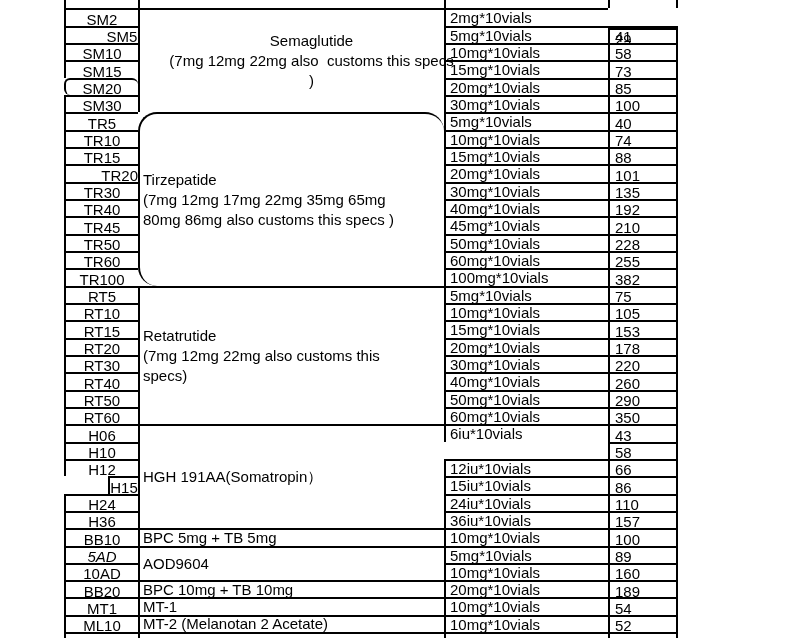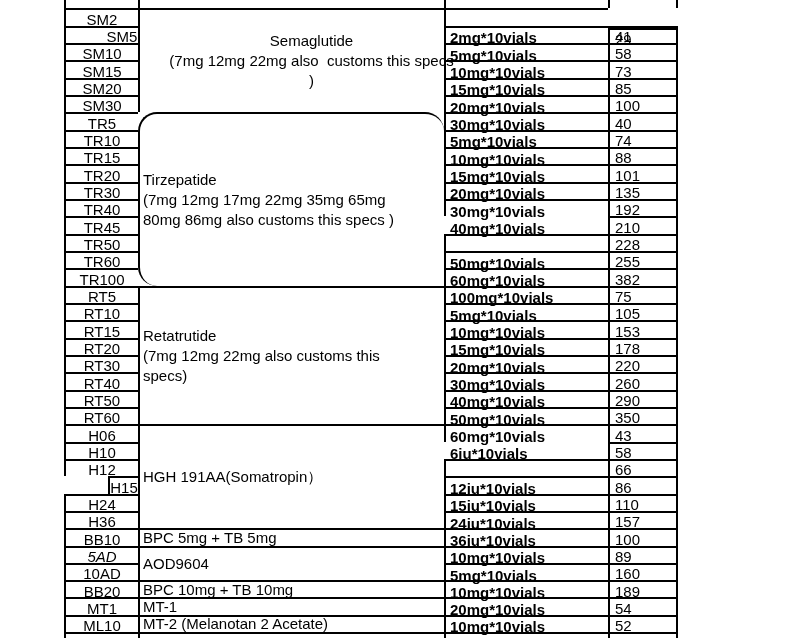--- a/index.html
+++ b/index.html
@@ -36,24 +36,23 @@
     text-align: center;
     line-height: 15px;
     padding-top: 1.5px;
   }
   .spec-cell {
     line-height: 15px;
     padding-left: 4px;
   }
   .spec-cell > span {
     position: relative;
-    top: 20px;
+    top: 0;
     display: inline-block;
     white-space: nowrap;
-    font-weight: bold;
   }
   .price-cell {
     line-height: 15px;
     padding: 1.5px 0 0 5px;
   }
   .name-cell {
     display: flex;
     flex-direction: column;
     justify-content: center;
     padding-left: 3px;
@@ -86,50 +85,51 @@
     <div class="cell price-cell last-col" style="grid-area: 2 / 4; margin-top: 20px;">29</div>
     <div class="cell code-cell" style="grid-area: 3 / 1; padding-left: 40px;">SM5</div>
     <div class="cell spec-cell" style="grid-area: 3 / 3;"><span>5mg*10vials</span></div>
     <div class="cell price-cell last-col" style="grid-area: 3 / 4;">41</div>
     <div class="cell code-cell" style="grid-area: 4 / 1;">SM10</div>
     <div class="cell spec-cell" style="grid-area: 4 / 3;"><span>10mg*10vials</span></div>
     <div class="cell price-cell last-col" style="grid-area: 4 / 4;">58</div>
     <div class="cell code-cell" style="grid-area: 5 / 1;">SM15</div>
     <div class="cell spec-cell" style="grid-area: 5 / 3;"><span>15mg*10vials</span></div>
     <div class="cell price-cell last-col" style="grid-area: 5 / 4;">73</div>
-    <div class="cell code-cell" style="grid-area: 6 / 1;">SM20</div>
+    <div class="cell code-cell" style="grid-area: 6 / 1; border-radius: 6px;">SM20</div>
     <div class="cell spec-cell" style="grid-area: 6 / 3;"><span>20mg*10vials</span></div>
     <div class="cell price-cell last-col" style="grid-area: 6 / 4;">85</div>
     <div class="cell code-cell" style="grid-area: 7 / 1;">SM30</div>
     <div class="cell spec-cell" style="grid-area: 7 / 3;"><span>30mg*10vials</span></div>
     <div class="cell price-cell last-col" style="grid-area: 7 / 4;">100</div>
     <div class="cell name-cell" style="grid-area: 8 / 2 / span 10; border-radius: 19px;">
       <span>Tirzepatide
 (7mg 12mg 17mg 22mg 35mg 65mg
 80mg 86mg also customs this specs )</span>
     </div>
     <div class="cell code-cell" style="grid-area: 8 / 1;">TR5</div>
     <div class="cell spec-cell" style="grid-area: 8 / 3;"><span>5mg*10vials</span></div>
     <div class="cell price-cell last-col" style="grid-area: 8 / 4;">40</div>
     <div class="cell code-cell" style="grid-area: 9 / 1;">TR10</div>
     <div class="cell spec-cell" style="grid-area: 9 / 3;"><span>10mg*10vials</span></div>
     <div class="cell price-cell last-col" style="grid-area: 9 / 4;">74</div>
     <div class="cell code-cell" style="grid-area: 10 / 1;">TR15</div>
     <div class="cell spec-cell" style="grid-area: 10 / 3;"><span>15mg*10vials</span></div>
     <div class="cell price-cell last-col" style="grid-area: 10 / 4;">88</div>
-    <div class="cell code-cell" style="grid-area: 11 / 1;">TR20</div>
+    <div class="cell code-cell" style="grid-area: 11 / 1; text-align: right;">TR20</div>
     <div class="cell spec-cell" style="grid-area: 11 / 3;"><span>20mg*10vials</span></div>
     <div class="cell price-cell last-col" style="grid-area: 11 / 4;">101</div>
     <div class="cell code-cell" style="grid-area: 12 / 1;">TR30</div>
     <div class="cell spec-cell" style="grid-area: 12 / 3;"><span>30mg*10vials</span></div>
     <div class="cell price-cell last-col" style="grid-area: 12 / 4;">135</div>
     <div class="cell code-cell" style="grid-area: 13 / 1;">TR40</div>
     <div class="cell spec-cell" style="grid-area: 13 / 3;"><span>40mg*10vials</span></div>
     <div class="cell price-cell last-col" style="grid-area: 13 / 4;">192</div>
     <div class="cell code-cell" style="grid-area: 14 / 1;">TR45</div>
+    <div class="cell spec-cell" style="grid-area: 14 / 3;"><span>45mg*10vials</span></div>
     <div class="cell price-cell last-col" style="grid-area: 14 / 4;">210</div>
     <div class="cell code-cell" style="grid-area: 15 / 1;">TR50</div>
     <div class="cell spec-cell" style="grid-area: 15 / 3;"><span>50mg*10vials</span></div>
     <div class="cell price-cell last-col" style="grid-area: 15 / 4;">228</div>
     <div class="cell code-cell" style="grid-area: 16 / 1;">TR60</div>
     <div class="cell spec-cell" style="grid-area: 16 / 3;"><span>60mg*10vials</span></div>
     <div class="cell price-cell last-col" style="grid-area: 16 / 4;">255</div>
     <div class="cell code-cell" style="grid-area: 17 / 1;">TR100</div>
     <div class="cell spec-cell" style="grid-area: 17 / 3;"><span>100mg*10vials</span></div>
     <div class="cell price-cell last-col" style="grid-area: 17 / 4;">382</div>

